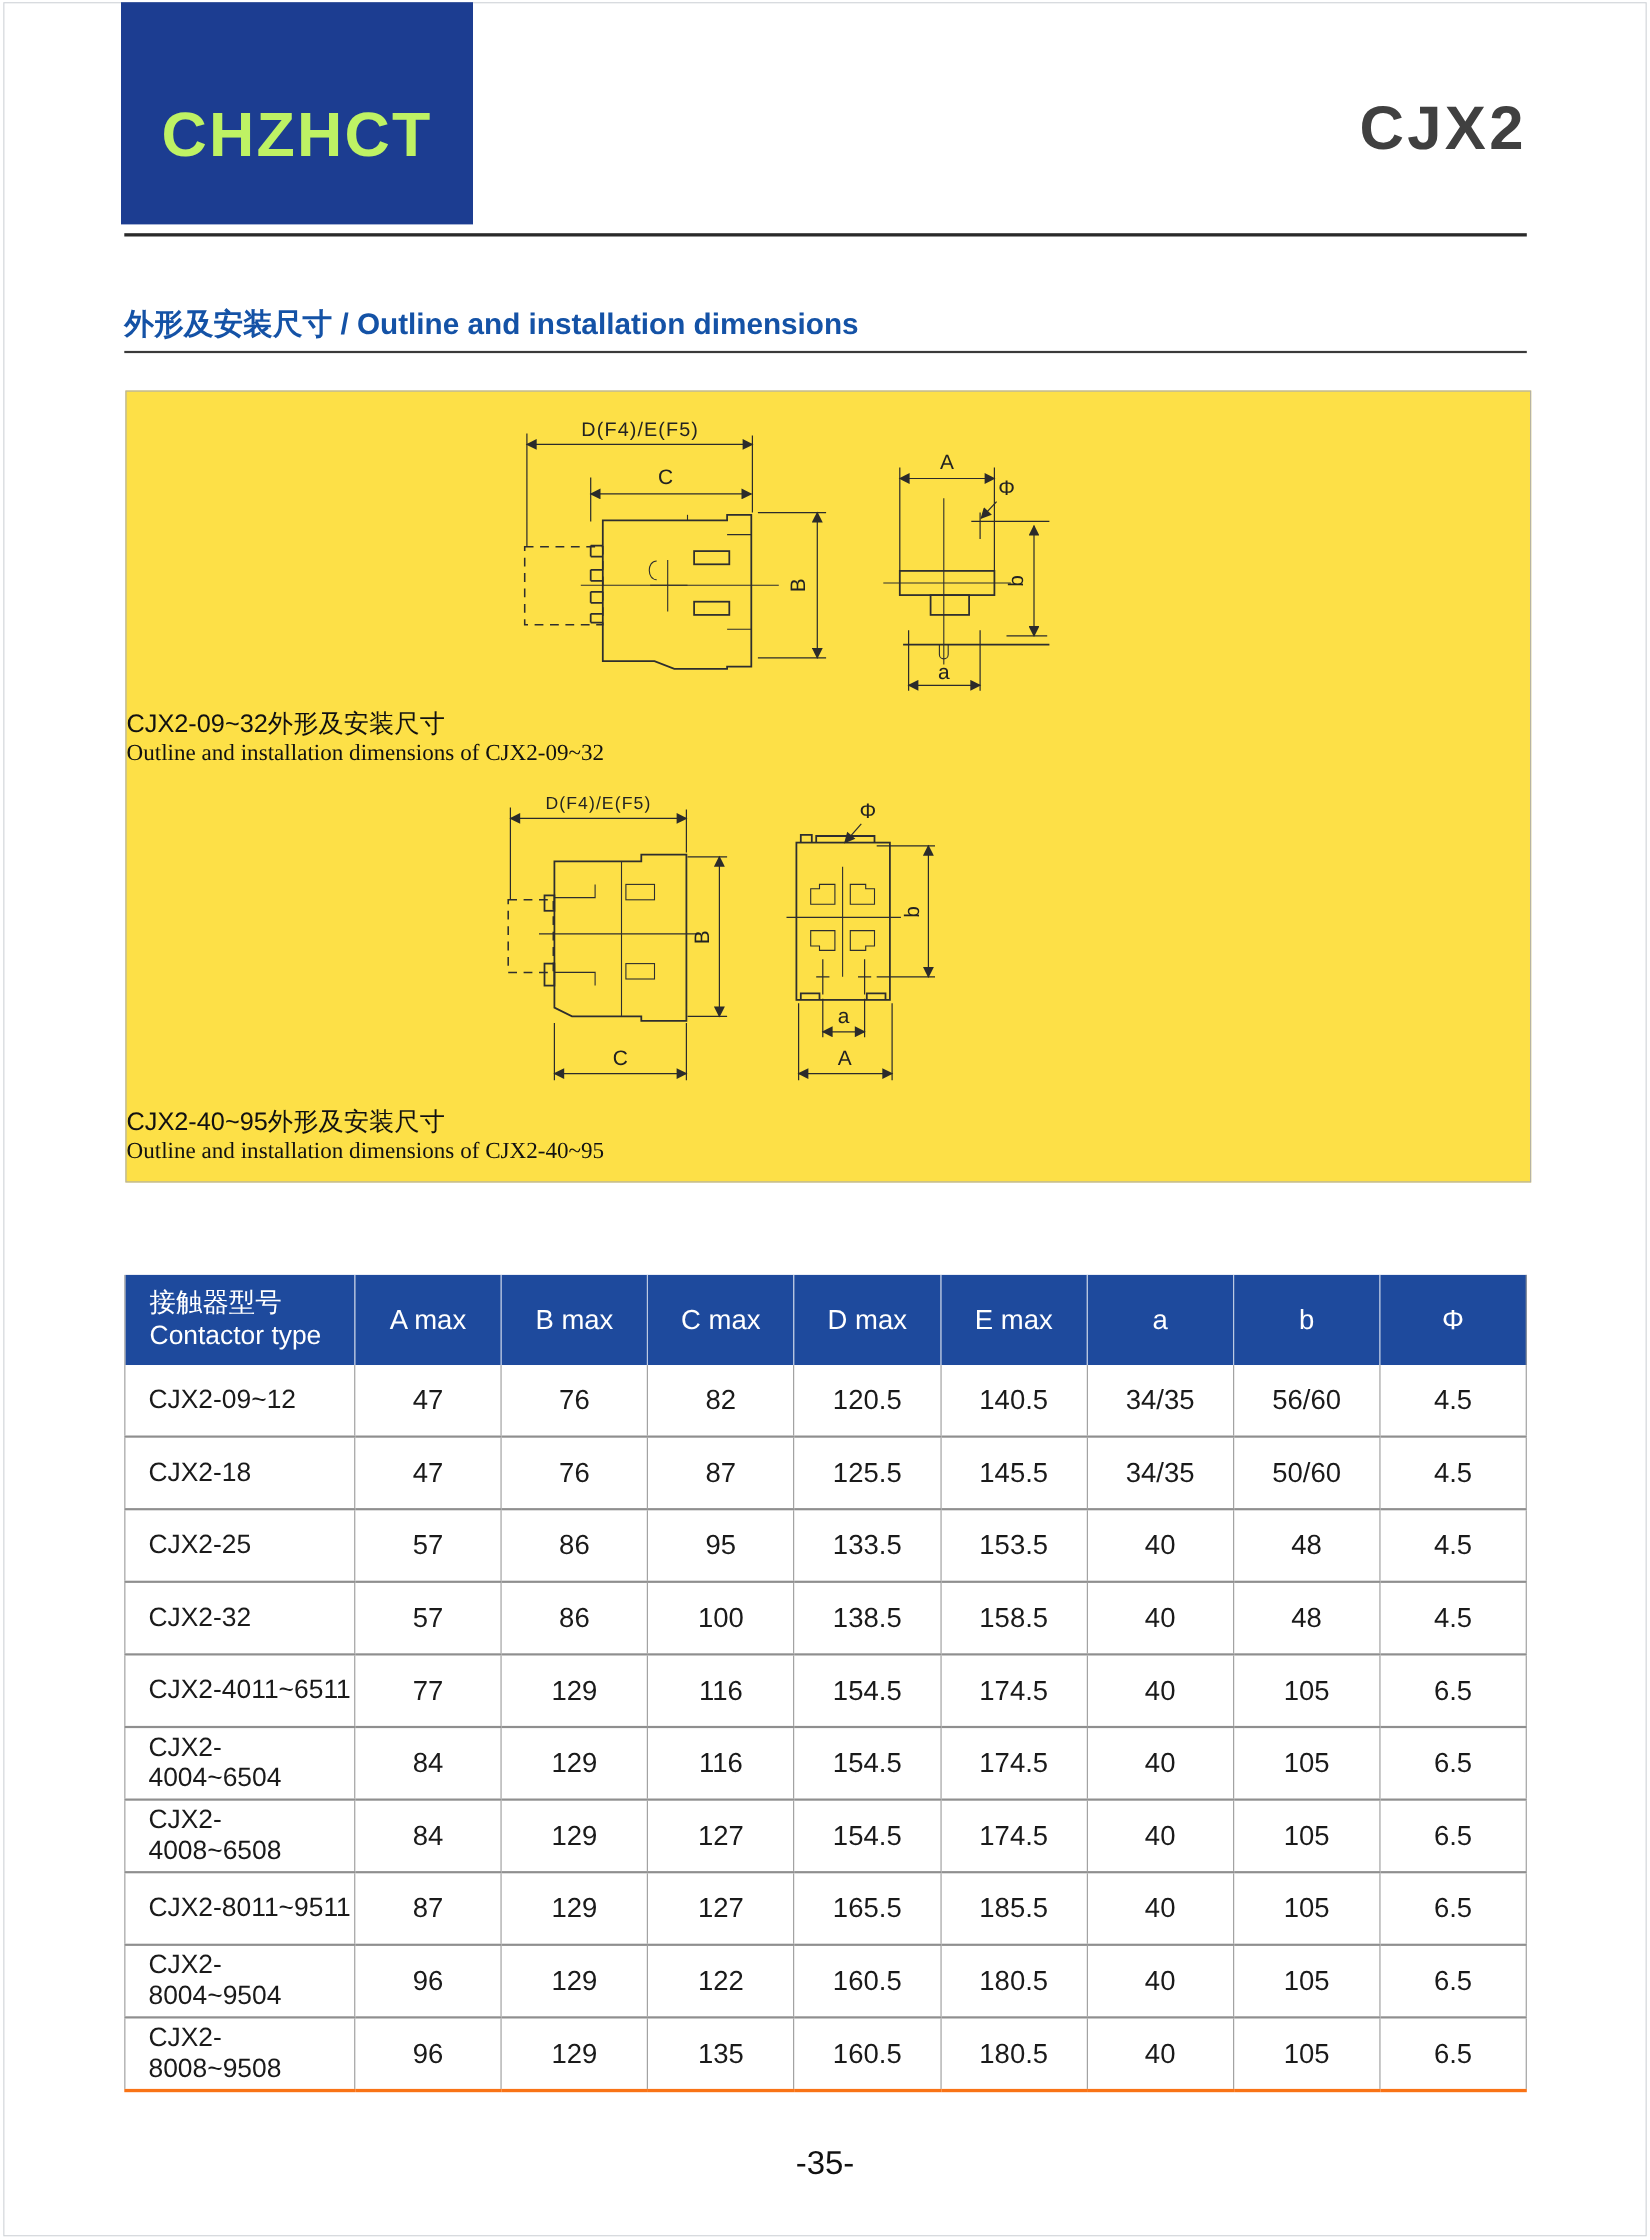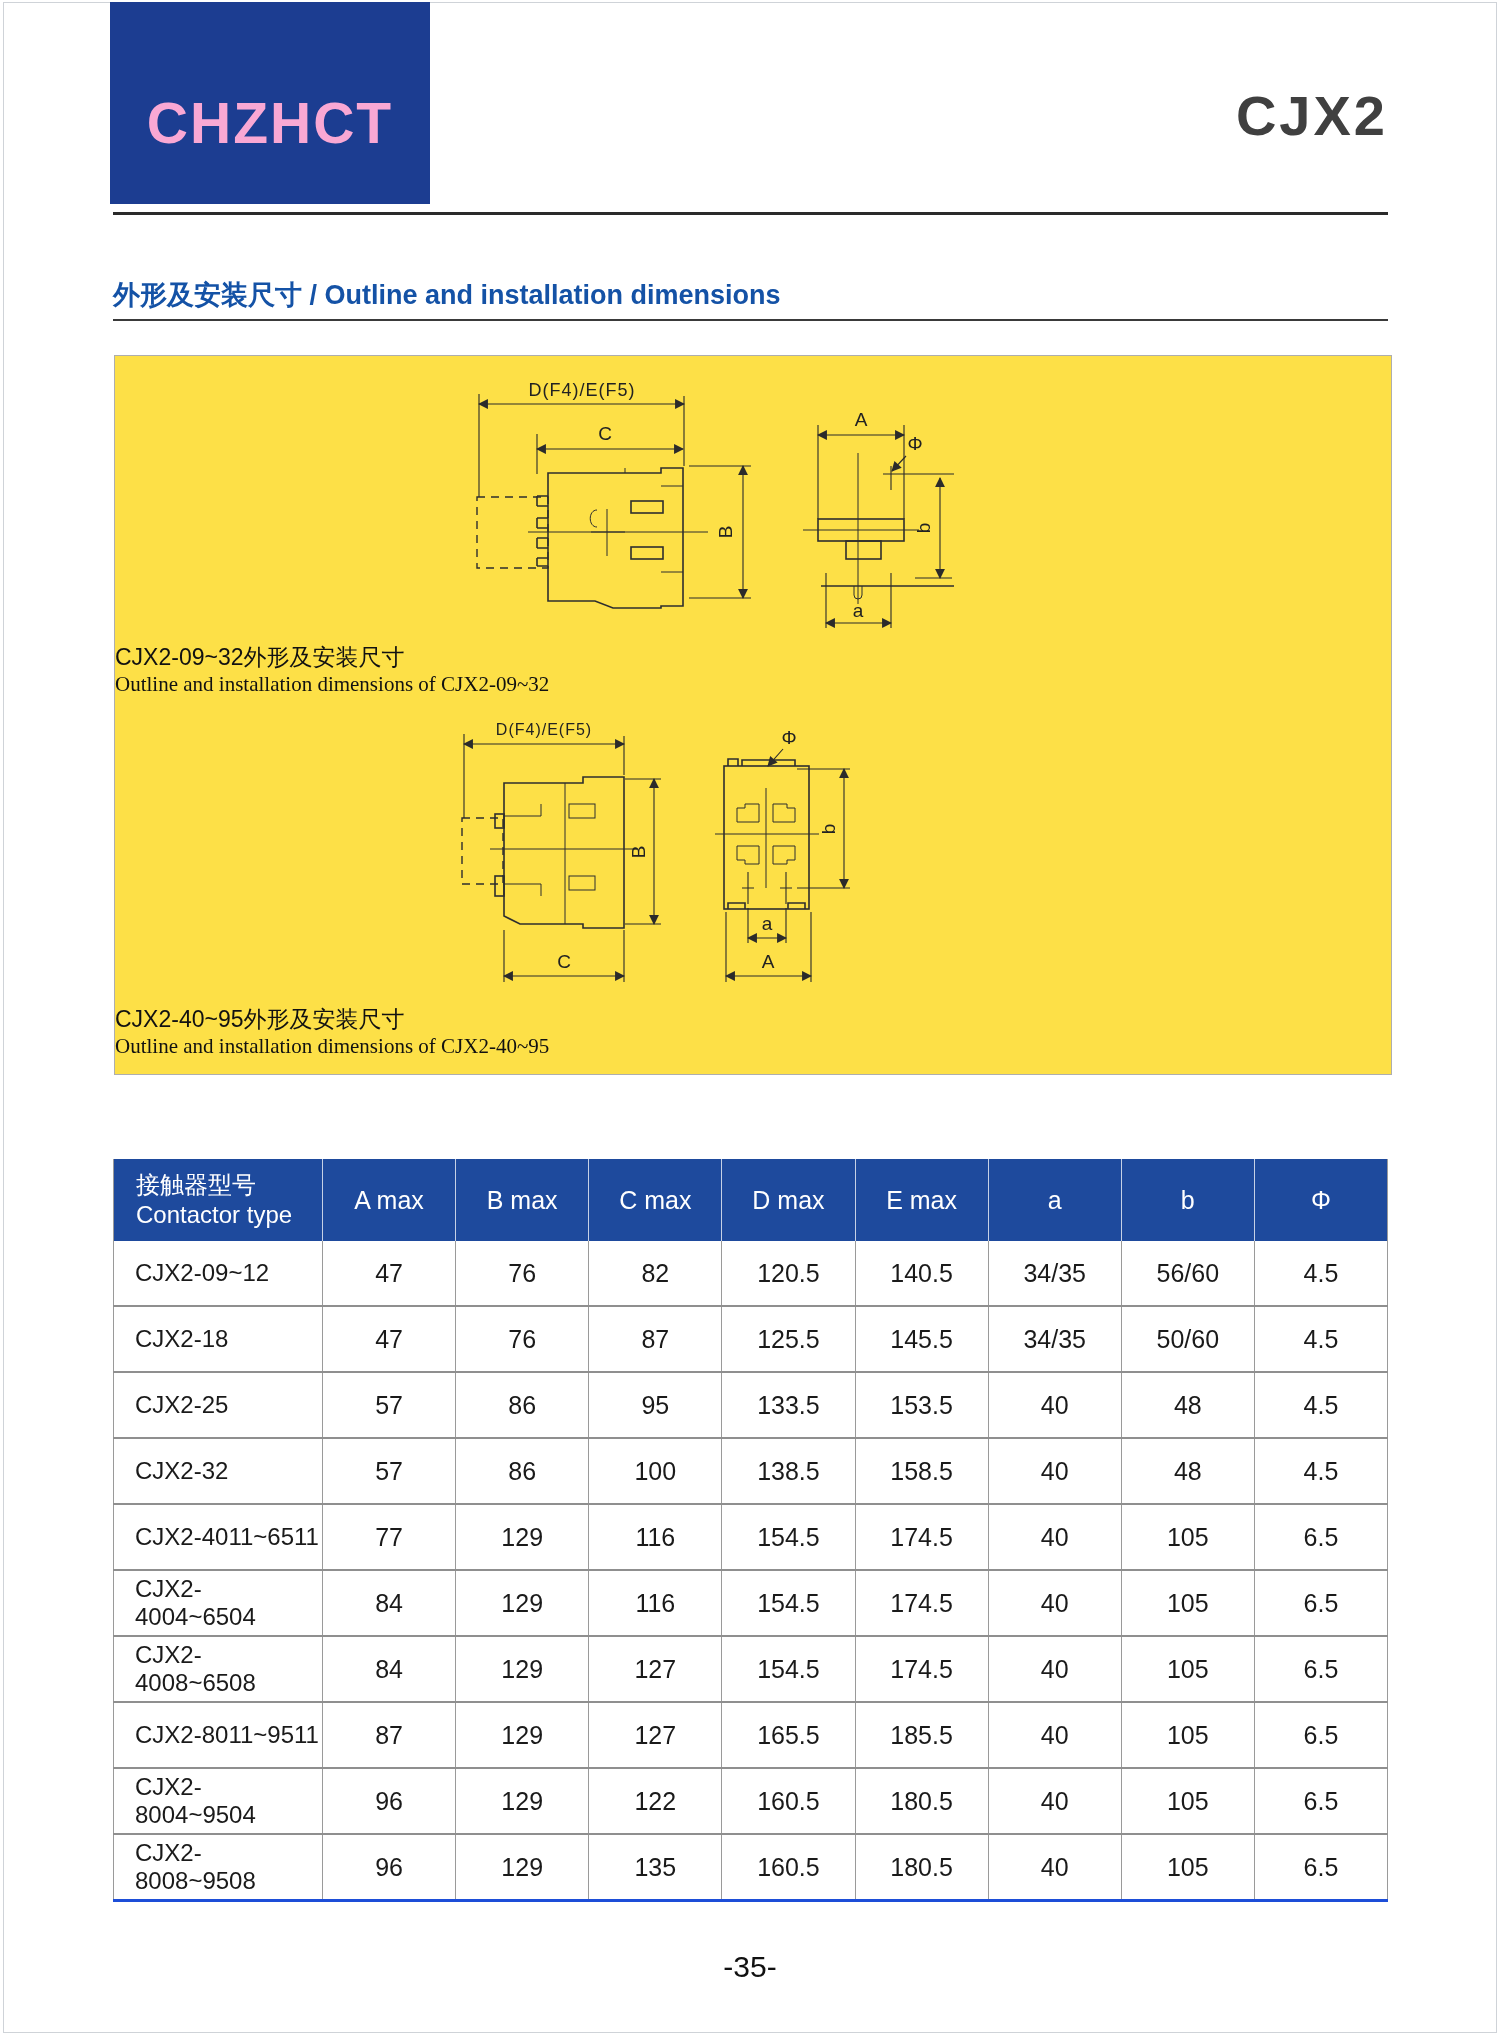--- a/index.html
+++ b/index.html
@@ -3,21 +3,21 @@
 <meta charset="utf-8">
 <style>
   html,body{margin:0;padding:0;background:#ffffff;}
   .page{position:relative;width:1500px;height:2036px;background:#ffffff;overflow:hidden;
         font-family:"Liberation Sans","DejaVu Sans",sans-serif;color:#262626;}
   .page-border{position:absolute;left:3px;top:2px;right:3px;bottom:3px;border:1px solid #cfd3d8;pointer-events:none;}
 
   
   .logo{position:absolute;left:110px;top:2px;width:320px;height:202px;background:#1c3d91;
         display:flex;align-items:center;justify-content:center;}
-  .logo span{color:#f9a8d4;font-weight:bold;font-size:57px;letter-spacing:2px;margin-top:40px;}
+  .logo span{color:#bef264;font-weight:bold;font-size:57px;letter-spacing:2px;margin-top:40px;}
   .model{position:absolute;top:88px;right:112px;width:600px;text-align:right;
          color:#404040;font-size:56px;font-weight:bold;letter-spacing:3px;line-height:1;}
   .subtitle{position:absolute;top:170px;right:112px;width:800px;text-align:right;
             color:#231f20;font-size:31px;font-weight:bold;line-height:1.1;}
   .rule-header{position:absolute;left:113px;top:212px;width:1275px;height:3px;background:#2a2a2a;}
   .section-title{position:absolute;left:113px;top:277px;font-size:27px;font-weight:bold;color:#1452a6;}
   .rule-section{position:absolute;left:113px;top:319px;width:1275px;height:2px;background:#3a3a3a;}
 
   
   .figure-box{position:absolute;left:114px;top:355px;width:1276px;height:718px;border:1px solid #aeaeae;background:#fde047;}
@@ -37,21 +37,21 @@
   table.dims{border-collapse:collapse;table-layout:fixed;width:1275px;
              border-left:1px solid #9a9a9a;border-right:1px solid #9a9a9a;}
   table.dims th{background:#1e4a9d;color:#ffffff;font-weight:normal;font-size:25px;height:82px;
                 border-right:1px solid rgba(255,255,255,.75);text-align:center;vertical-align:middle;padding:0;}
   table.dims th:last-child{border-right:none;}
   table.dims th.col-type{text-align:left;padding-left:22px;font-size:24px;line-height:30px;}
   table.dims td{background:#ffffff;color:#1a1a1a;font-size:25px;height:64px;text-align:center;
                 border-right:1px solid #9a9a9a;border-bottom:2px solid #8f8f8f;padding:0;}
   table.dims td:last-child{border-right:none;}
   table.dims td.col-type-cell{text-align:left;padding-left:21px;font-size:24px;}
-  table.dims tr:last-child td{border-bottom:3px solid #1d4ed8;margin-top:20px;}
+  table.dims tr:last-child td{border-bottom:3px solid #f97316;margin-top:20px;}
 
   .pageno{position:absolute;left:0;top:1950px;width:1500px;text-align:center;font-size:30px;color:#111;}
 </style>
 </head>
 <body>
 
 <div class="page">
   <div class="page-border"></div>
 
   <div class="logo">

